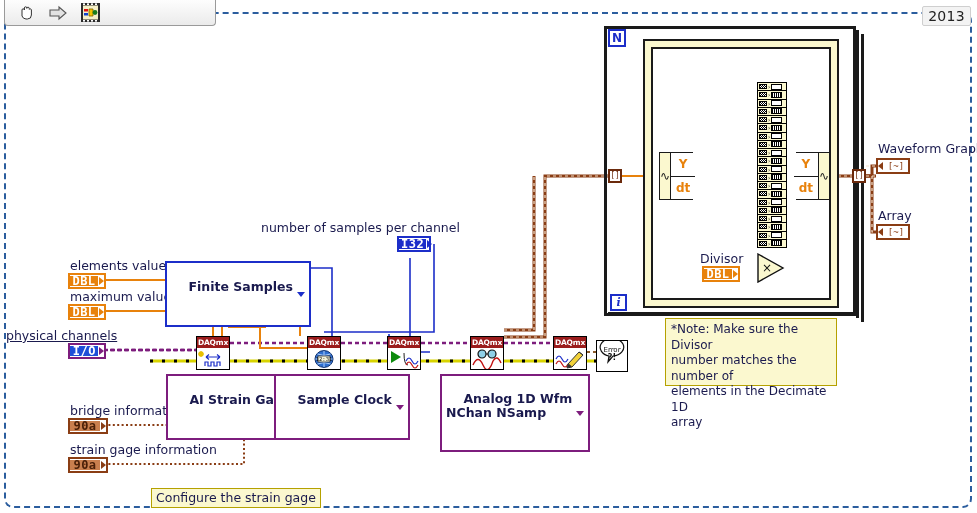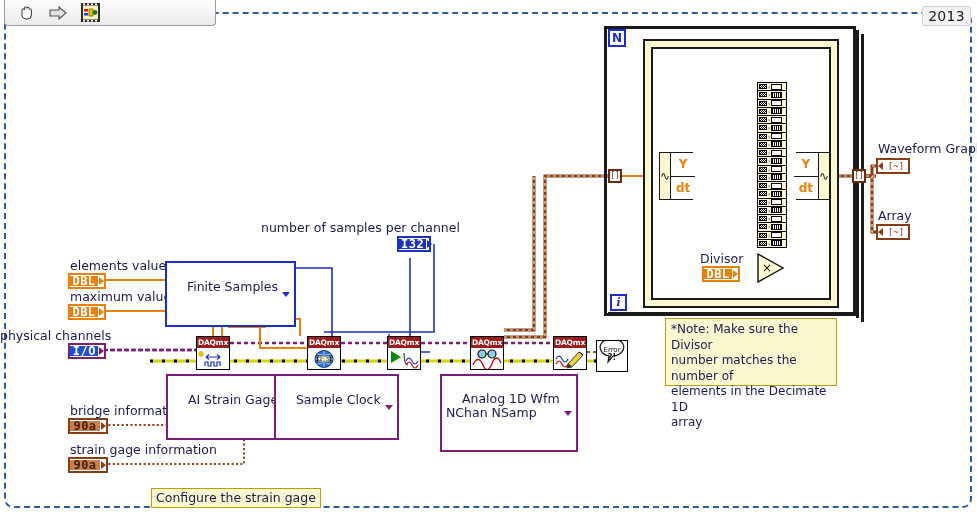--- a/index.html
+++ b/index.html
@@ -55,21 +55,21 @@
   .t-clst .arw{border-left:5px solid #8a3d14;}
 
   .t-ind{border-color:#8a3d14;width:34px;background:#fff;}
   .t-ind .arw{border-right:5px solid #8a3d14;border-left:none;margin:0 1px 0 0;}
   .t-ind .wfglyph{flex:1;font-size:9px;color:#8a3d14;text-align:center;
                   line-height:10px;font-family:"DejaVu Sans Mono",monospace;}
 
   
   .ring{position:absolute;box-sizing:border-box;border:2px solid #7d1d7d;
         background:#ffffff;color:#1a1a4e;font-size:12.5px;line-height:15px;
-        padding:1px 16px 1px 4px;white-space:pre;}
+        padding:1px 16px 1px 4px;white-space:pre;font-weight:bold;}
   .ring.blue{border-color:#1c2ec9;}
   .ring .caret{position:absolute;right:4px;top:50%;margin-top:-2px;width:0;height:0;
         border-left:4px solid transparent;border-right:4px solid transparent;
         border-top:5px solid #7d1d7d;}
   .ring.blue .caret{border-top-color:#1c2ec9;}
 
   
   .daq{position:absolute;width:34px;height:34px;box-sizing:border-box;
        border:1.5px solid #000;background:#ffffff;}
   .daq .cap{height:11px;background:#9b1c1c;color:#ffffff;font-size:7.5px;
@@ -253,21 +253,21 @@
     <span class="tt">DBL</span>
     <span class="arw"></span>
   </div>
 
   <div class="lbl" style="left:70px;top:289px;">maximum value</div>
   <div class="term t-dbl" style="left:68px;top:304px;">
     <span class="tt">DBL</span>
     <span class="arw"></span>
   </div>
 
-  <div class="lbl" style="left:0;top:328px;">physical channels</div>
+  <div class="lbl" style="left:6px;top:328px;text-decoration:underline;">physical channels</div>
   <div class="term t-io" style="left:68px;top:343px;">
     <span class="tt">I/O</span>
     <span class="arw"></span>
   </div>
 
   <div class="lbl" style="left:238px;top:297px;">rate</div>
   <div class="term t-dbl" style="left:228px;top:312px;">
     <span class="tt">DBL</span>
     <span class="arw"></span>
   </div>

